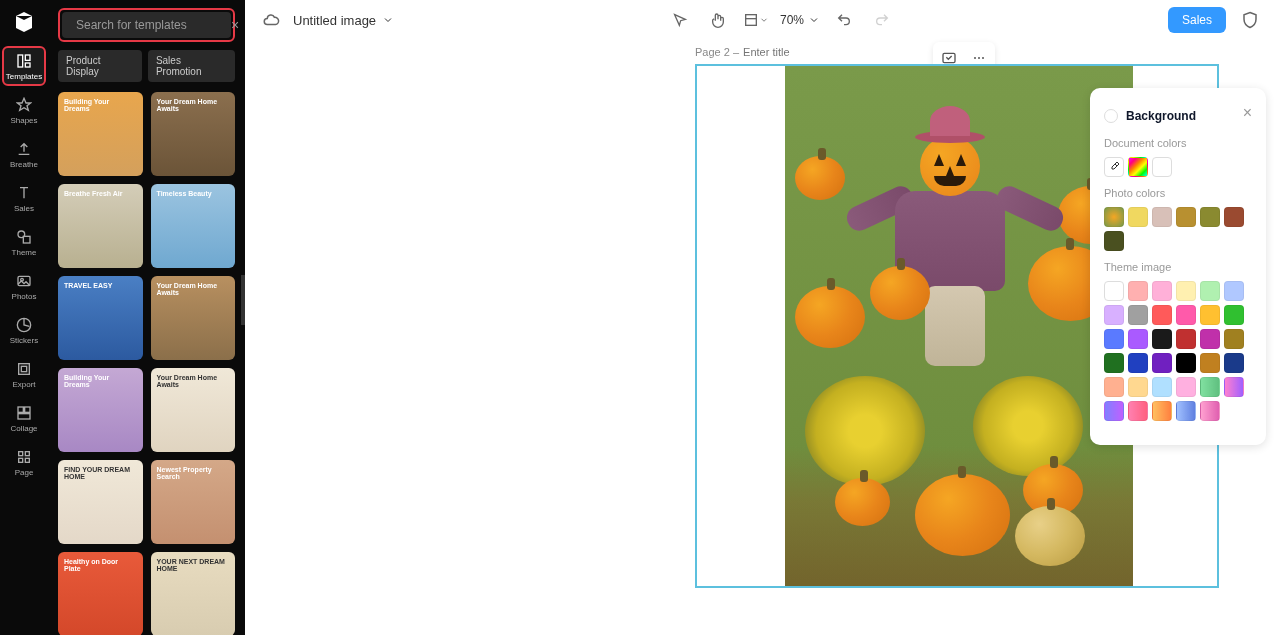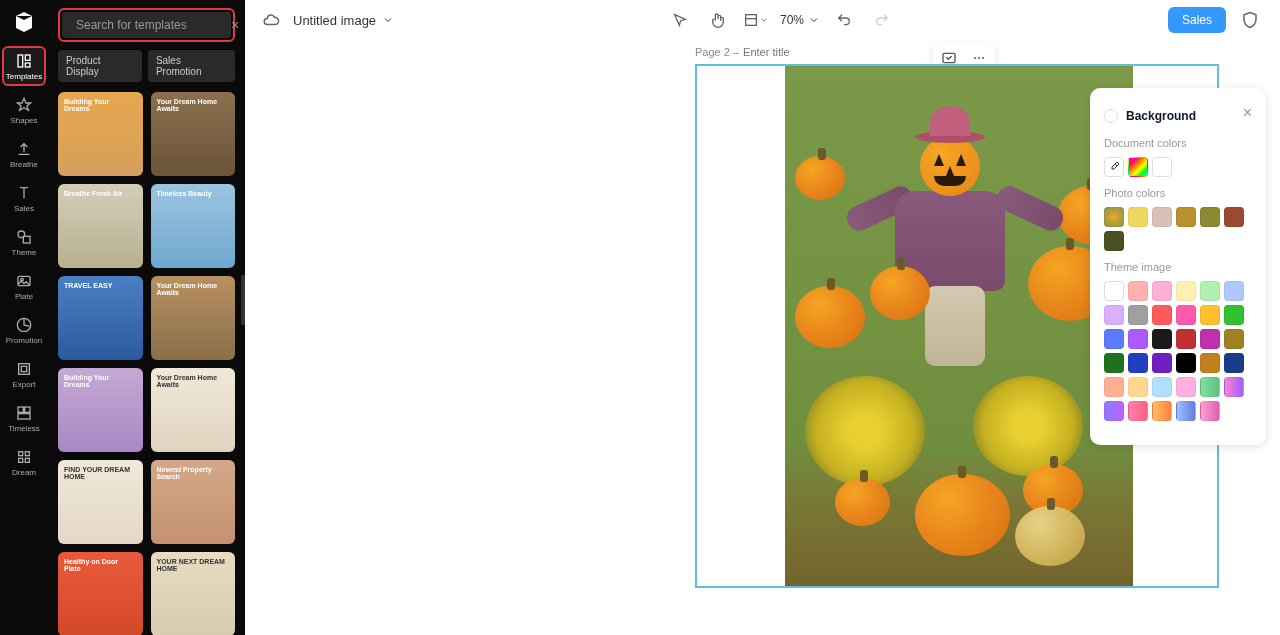--- a/index.html
+++ b/index.html
@@ -184,59 +184,59 @@
       <span>Theme</span>
     </div>
     <div class="nav-item">
       <div class="nav-icon">
           <svg viewBox="0 0 24 24" width="16" height="16" fill="none" stroke="currentColor" stroke-width="2">
             <rect x="3" y="5" width="18" height="14" rx="2"></rect>
             <circle cx="9" cy="10" r="2"></circle>
             <path d="M3 17l5-5 4 4 3-3 6 6"></path>
           </svg>
         </div>
-      <span>Plate</span>
+      <span>Photos</span>
     </div>
     <div class="nav-item">
       <div class="nav-icon">
           <svg viewBox="0 0 24 24" width="16" height="16" fill="none" stroke="currentColor" stroke-width="2">
             <path d="M12 2a10 10 0 100 20 10 10 0 000-20z M12 2v10l8 2"></path>
           </svg>
         </div>
-      <span>Promotion</span>
+      <span>Stickers</span>
     </div>
     <div class="nav-item">
       <div class="nav-icon">
           <svg viewBox="0 0 24 24" width="16" height="16" fill="none" stroke="currentColor" stroke-width="2">
             <rect x="4" y="4" width="16" height="16"></rect>
             <rect x="8" y="8" width="8" height="8"></rect>
           </svg>
         </div>
       <span>Export</span>
     </div>
     <div class="nav-item">
       <div class="nav-icon">
           <svg viewBox="0 0 24 24" width="16" height="16" fill="none" stroke="currentColor" stroke-width="2">
             <rect x="3" y="3" width="8" height="8"></rect>
             <rect x="13" y="3" width="8" height="8"></rect>
             <rect x="3" y="13" width="18" height="8"></rect>
           </svg>
         </div>
-      <span>Timeless</span>
+      <span>Collage</span>
     </div>
     <div class="nav-item">
       <div class="nav-icon">
           <svg viewBox="0 0 24 24" width="16" height="16" fill="none" stroke="currentColor" stroke-width="2">
             <rect x="4" y="4" width="6" height="6"></rect>
             <rect x="14" y="4" width="6" height="6"></rect>
             <rect x="4" y="14" width="6" height="6"></rect>
             <rect x="14" y="14" width="6" height="6"></rect>
           </svg>
         </div>
-      <span>Dream</span>
+      <span>Page</span>
     </div>
   </div>
 
   <div class="templates-panel">
     <div class="search-wrap">
       <div class="search-box">
         <svg viewBox="0 0 24 24" fill="none" stroke="currentColor" stroke-width="2">
             <circle cx="10" cy="10" r="7"></circle>
             <path d="M21 21l-6-6"></path>
           </svg>

